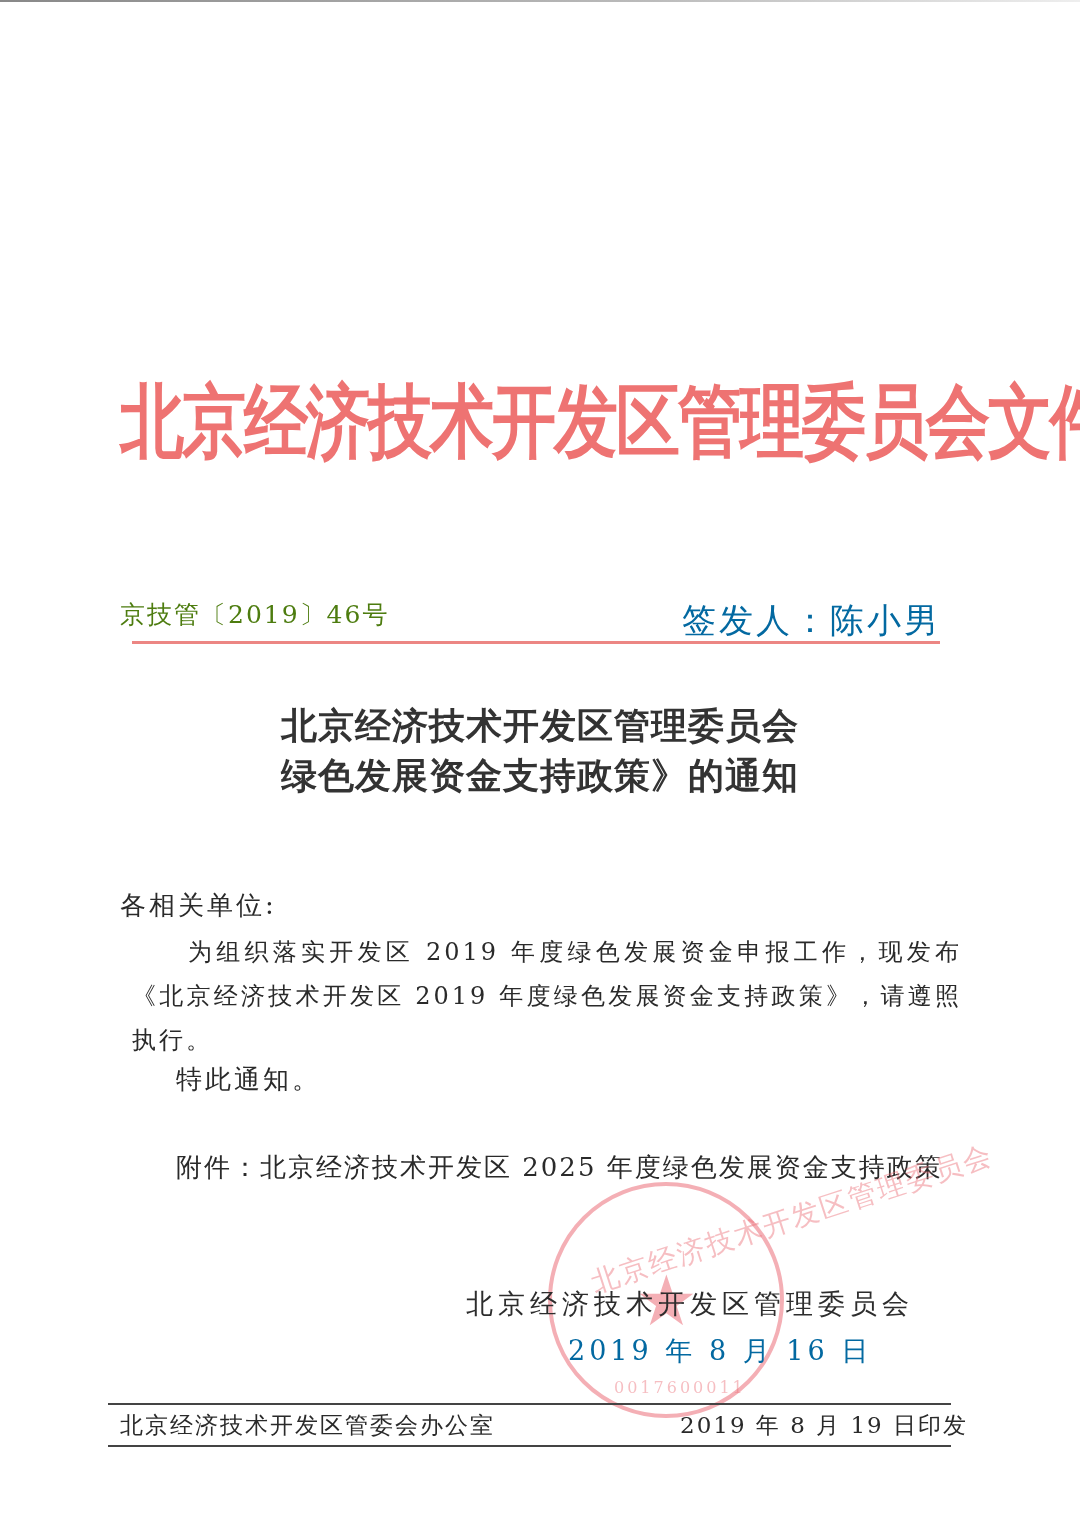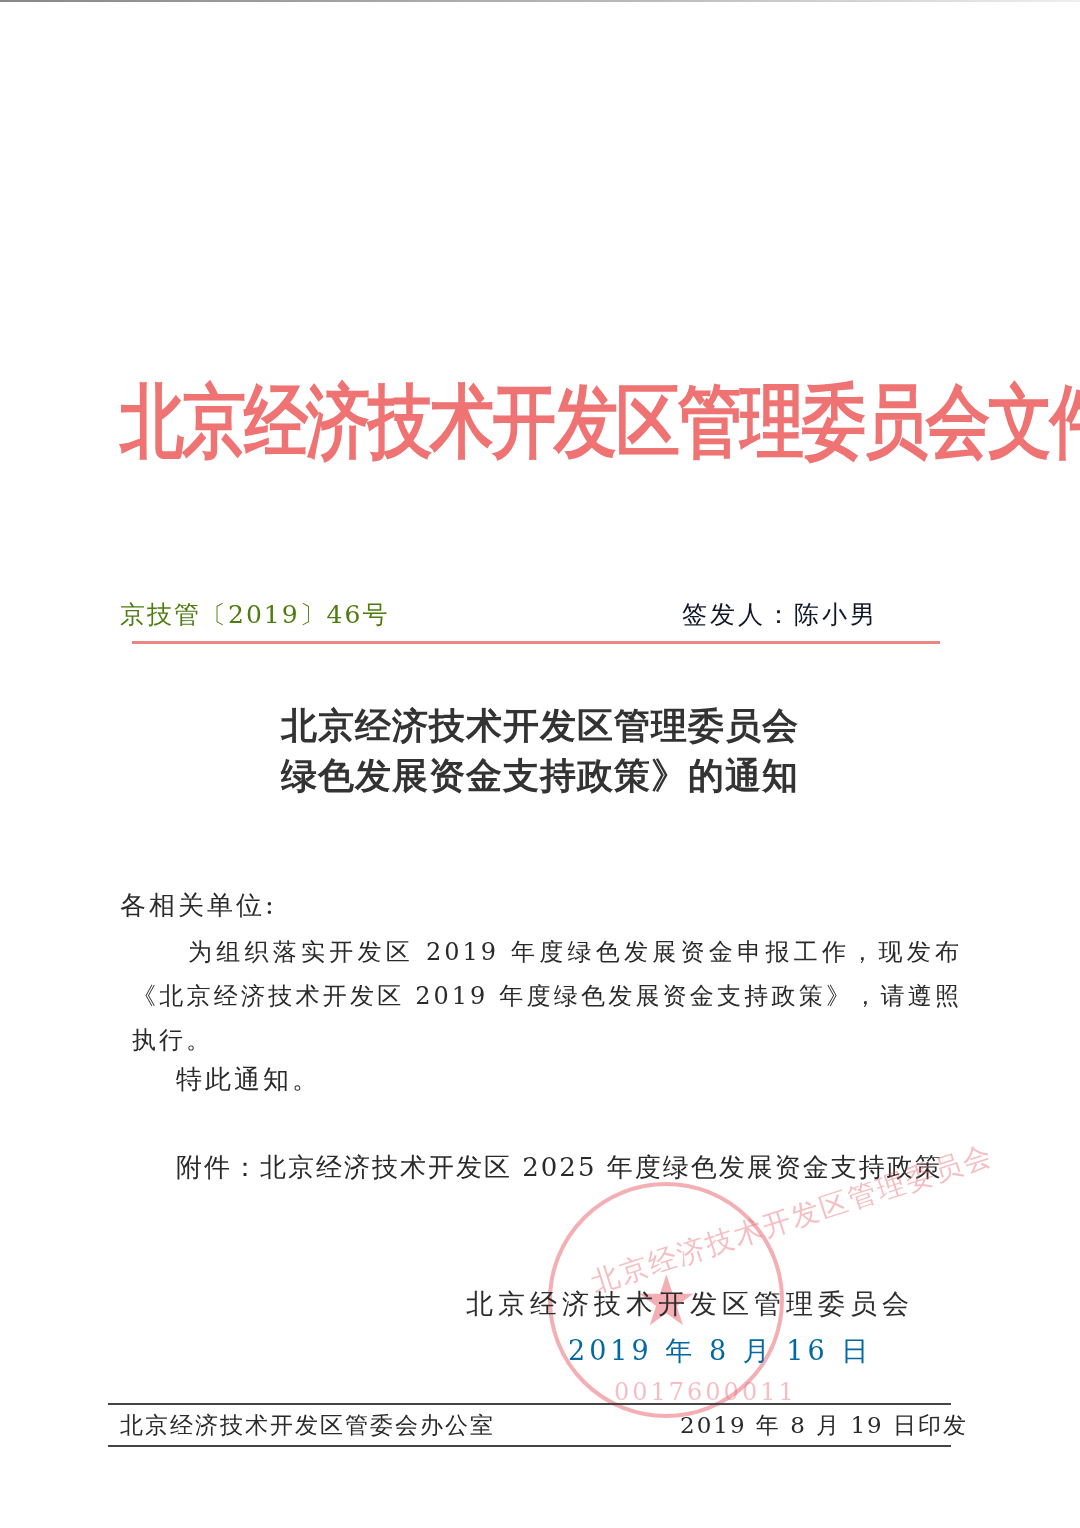--- a/index.html
+++ b/index.html
@@ -7,38 +7,38 @@
     width: 1080px; height: 1528px; background: #ffffff; position: relative; overflow: hidden;
     font-family: "DejaVu Serif", "Liberation Serif", serif; color: #2a2a2a;
   }
   .topedge { position: absolute; left: 0; top: 0; width: 1080px; height: 2px; background: linear-gradient(90deg,#888,#bbb 60%,#eee); }
   .masthead {
     position: absolute; left: 120px; top: 368px; width: 840px; text-align: center;
     font-family: "DejaVu Sans", sans-serif; font-weight: bold; font-size: 64px; letter-spacing: -2px;
     color: #ee7372; transform: scaleY(1.25); transform-origin: top center; white-space: nowrap;
   }
   .docno { position: absolute; left: 120px; top: 598px; font-size: 25px; color: #4d7c0f; letter-spacing: 2px; }
-  .signer { position: absolute; left: 682px; top: 598px; font-size: 25px; color: #0f172a; letter-spacing: 3px; }
+  .signer { position: absolute; left: 682px; top: 598px; font-size: 34px; color: #0369a1; letter-spacing: 3px; }
   .redline { position: absolute; left: 132px; top: 641px; width: 808px; height: 3px; background: #ec8683; }
   .title {
     position: absolute; left: 130px; top: 700px; width: 820px; text-align: center;
     font-weight: bold; font-size: 36px; line-height: 50px; color: #333; letter-spacing: 1px;
   }
   .salutation { position: absolute; left: 120px; top: 888px; font-size: 26px; letter-spacing: 3px; }
   .para { position: absolute; left: 132px; top: 930px; width: 830px; font-size: 24px; line-height: 44px; letter-spacing: 3px; text-align: justify; }
   .indent { text-indent: 56px; }
   .notice { position: absolute; left: 176px; top: 1062px; font-size: 26px; letter-spacing: 3px; }
   .attach { position: absolute; left: 176px; top: 1150px; font-size: 26px; letter-spacing: 2px; white-space: nowrap; }
   .seal {
     position: absolute; left: 548px; top: 1182px; width: 236px; height: 236px; border-radius: 50%;
     border: 4px solid rgba(235,110,120,0.55); box-sizing: border-box;
   }
   .seal-star { position: absolute; left: 83px; top: 74px; font-size: 70px; color: rgba(235,110,120,0.55); font-family: "DejaVu Sans", sans-serif; }
   .seal-text { position: absolute; left: 30px; top: 14px; font-size: 28px; color: rgba(235,110,120,0.45); letter-spacing: 2px; transform: rotate(-18deg); white-space: nowrap; }
-  .seal-code { position: absolute; left: 62px; top: 192px; font-size: 24px; color: rgba(235,110,120,0.45); letter-spacing: 3px; }
+  .seal-code { position: absolute; left: 62px; top: 192px; font-size: 16px; color: rgba(235,110,120,0.45); letter-spacing: 3px; }
   .org { position: absolute; left: 466px; top: 1286px; font-size: 27px; letter-spacing: 5px; color: #2d2d2d; }
   .date { position: absolute; left: 568px; top: 1333px; font-size: 27px; letter-spacing: 4px; color: #0369a1; }
   .rule { position: absolute; left: 108px; width: 843px; height: 2px; background: #444; }
   .footer-left { position: absolute; left: 120px; top: 1410px; font-size: 23px; letter-spacing: 2px; }
   .footer-right { position: absolute; left: 680px; top: 1410px; font-size: 23px; letter-spacing: 2px; text-align: right; }
 </style>
 </head>
 <body>
 
 <div class="topedge"></div>

